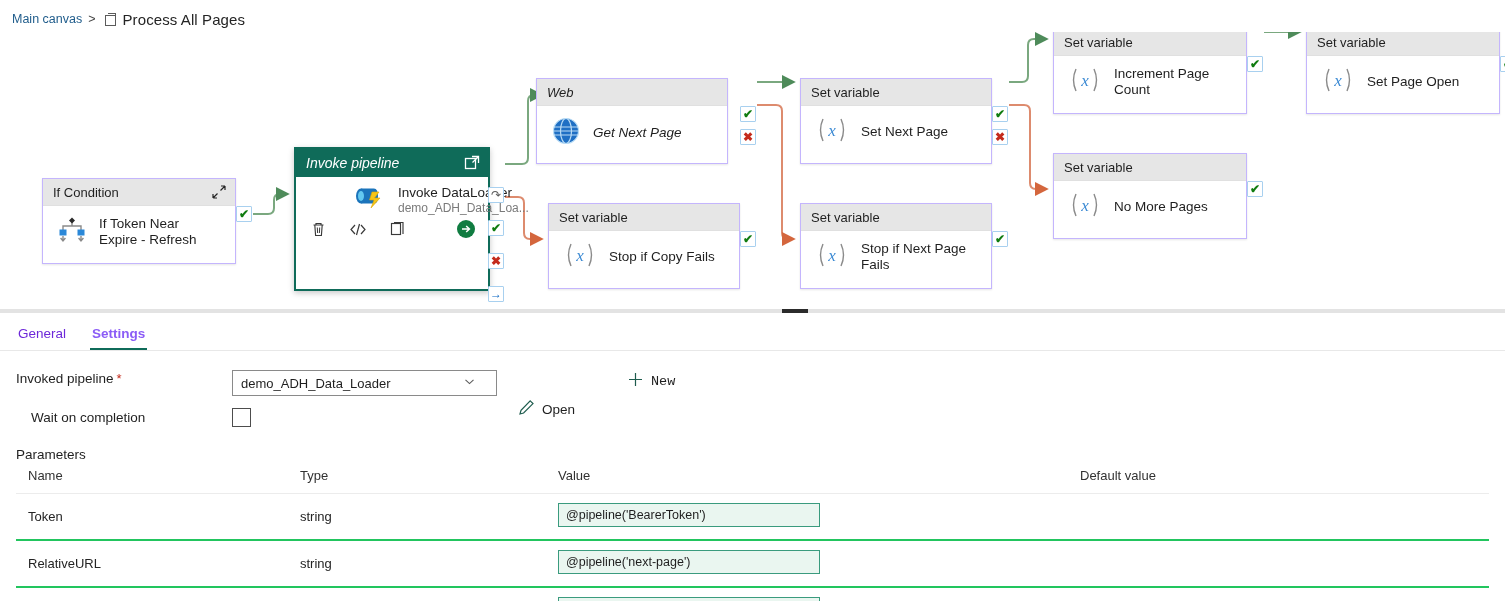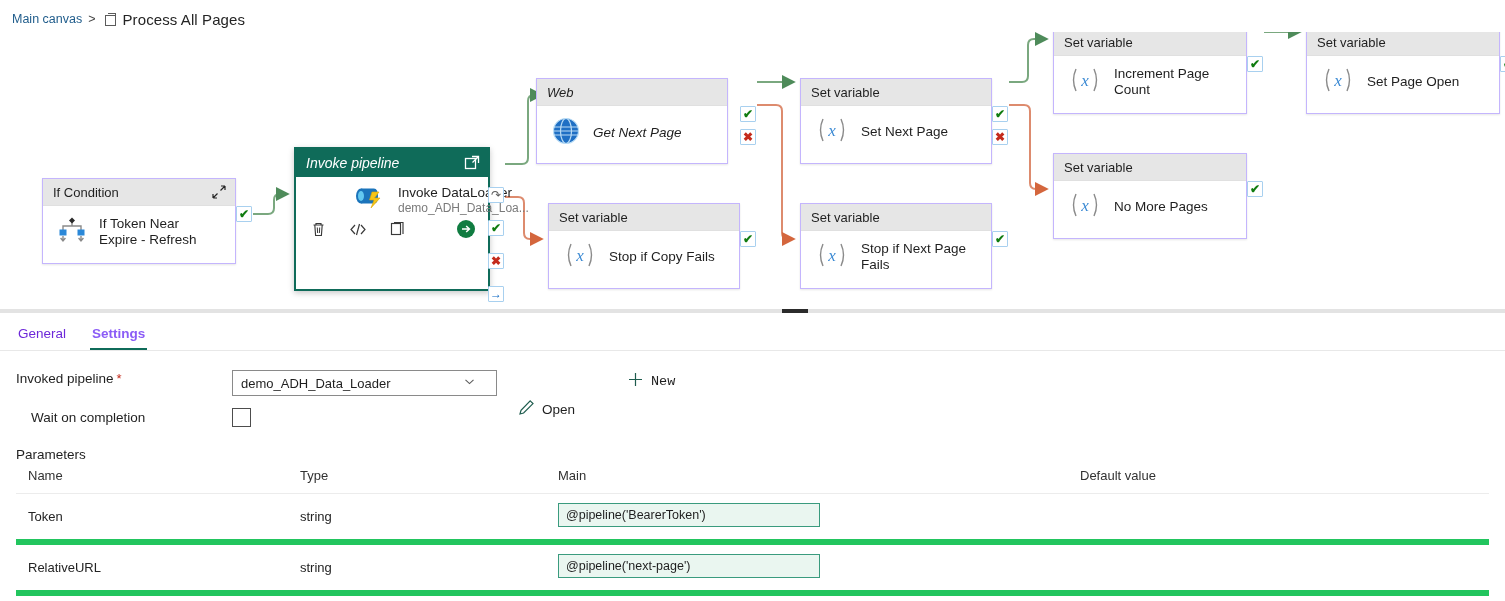--- a/index.html
+++ b/index.html
@@ -272,21 +272,21 @@
     font-weight: normal;
     color: #323232;
     padding: 0 0 10px 12px;
     border-bottom: 1px solid #ececec;
   }
   #ptable td {
     font-size: 13px;
     color: #242424;
     padding: 6px 0 6px 12px;
     height: 33px;
-    border-bottom: 6px solid #22c55e;
+    border-bottom: 2px solid #22c55e;
     vertical-align: middle;
   }
   .valbox {
     display: inline-block;
     width: 262px;
     height: 24px;
     line-height: 22px;
     box-sizing: border-box;
     border: 1px solid #3a9b7e;
     background: #eaf6f0;
@@ -601,21 +601,21 @@
     <colgroup>
       <col style="width:272px">
         <col style="width:258px">
         <col style="width:522px">
         <col style="width:421px">
     </colgroup>
     <thead>
       <tr>
         <th>Name</th>
         <th>Type</th>
-        <th>Main</th>
+        <th>Value</th>
         <th>Default value</th>
       </tr>
     </thead>
     <tbody>
       <tr>
         <td>Token</td>
         <td>string</td>
         <td>
           <span class="valbox">@pipeline('BearerToken')</span>
         </td>

